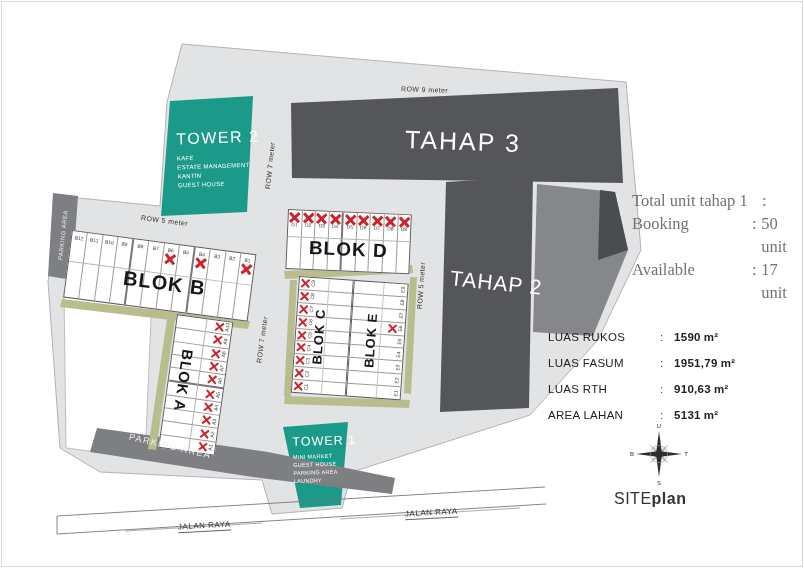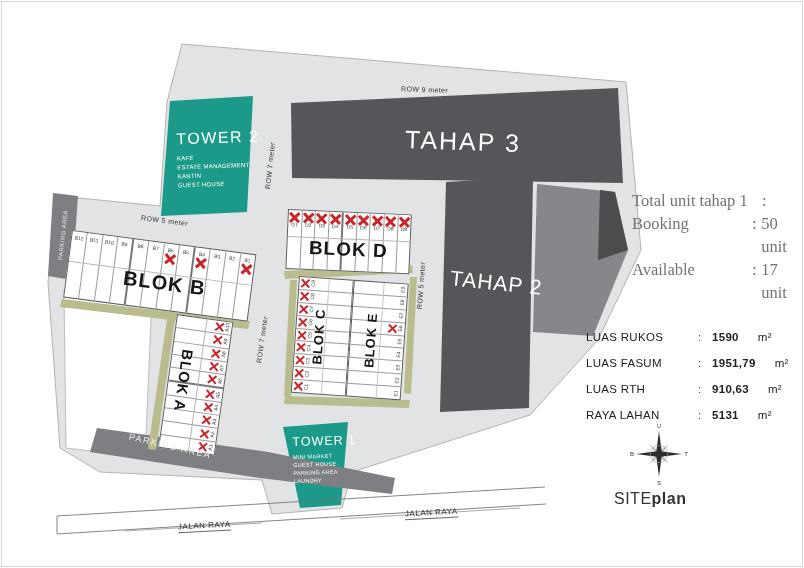--- a/index.html
+++ b/index.html
@@ -89,24 +89,24 @@
 
   
   .stats{position:absolute;left:632px;top:189px;font-family:"Liberation Serif",serif;
      font-size:16.5px;color:#737373;line-height:23px;}
   .stat-row{display:flex;}
   .stat-label{width:130px;}
   .stat-colon{width:10px;}
 
   .luas{position:absolute;left:548px;top:331px;font-size:11.5px;color:#222;letter-spacing:.3px;}
   .luas-row{display:flex;margin-bottom:14px;align-items:baseline;}
-  .luas-label{width:112px;margin-left:38px;}
+  .luas-label{width:112px;}
   .luas-colon{width:14px;color:#444;}
   .luas-value{font-weight:700;}
-  .luas-unit{font-weight:400;margin-left:19px;}
+  .luas-unit{font-weight:700;margin-left:3px;}
 
   .siteplan{position:absolute;left:614px;top:490px;font-size:16px;color:#333;letter-spacing:.5px;}
   .siteplan .p2{font-weight:700;}
 </style>
 </head>
 <body>
 
 <div class="canvas">
 
   <svg class="shapes" width="804" height="568" viewBox="0 0 804 568">
@@ -440,21 +440,21 @@
       <span class="luas-value">1951,79</span>
       <span class="luas-unit">m²</span>
     </div>
     <div class="luas-row">
       <span class="luas-label">LUAS RTH</span>
       <span class="luas-colon">:</span>
       <span class="luas-value">910,63</span>
       <span class="luas-unit">m²</span>
     </div>
     <div class="luas-row">
-      <span class="luas-label">RAYA LAHAN</span>
+      <span class="luas-label">AREA LAHAN</span>
       <span class="luas-colon">:</span>
       <span class="luas-value">5131</span>
       <span class="luas-unit">m²</span>
     </div>
   </div>
 
   <div class="siteplan">
     <span class="p1">SITE</span><span class="p2">plan</span>
   </div>
 

